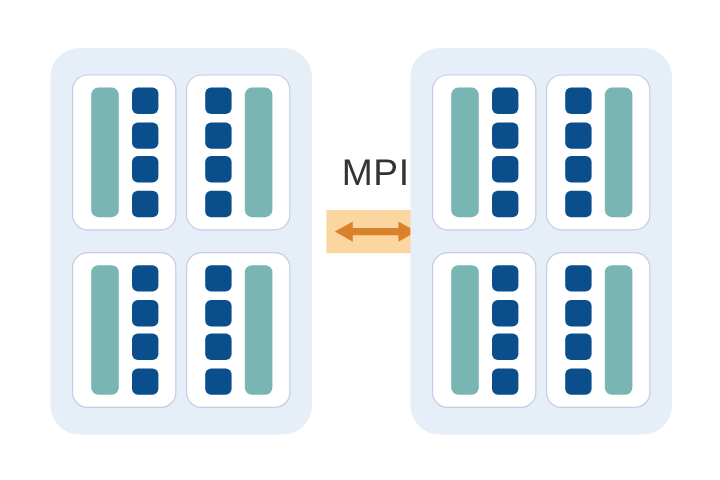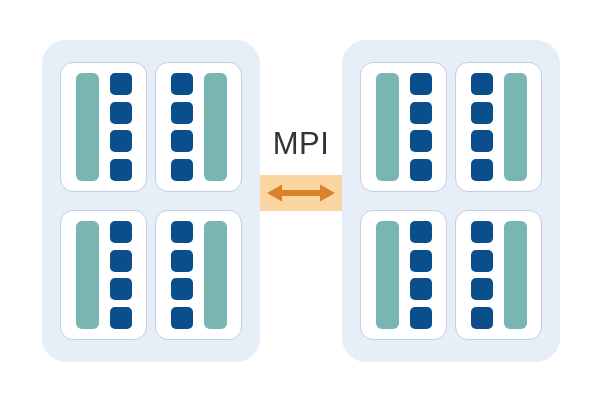--- a/index.html
+++ b/index.html
@@ -77,21 +77,21 @@
   .core-square {
     width: 22px;
     height: 22px;
     background: #0a4f8c;
     border-radius: 5px;
   }
 
   
   #mpi-interconnect {
     position: absolute;
-    left: 260px;
+    left: 272px;
     top: 128px;
     width: 82px;
     text-align: center;
   }
   #mpi-label {
     font-family: "Liberation Sans", sans-serif;
     font-size: 31px;
     font-weight: 300;
     color: #333333;
     letter-spacing: 0.5px;

